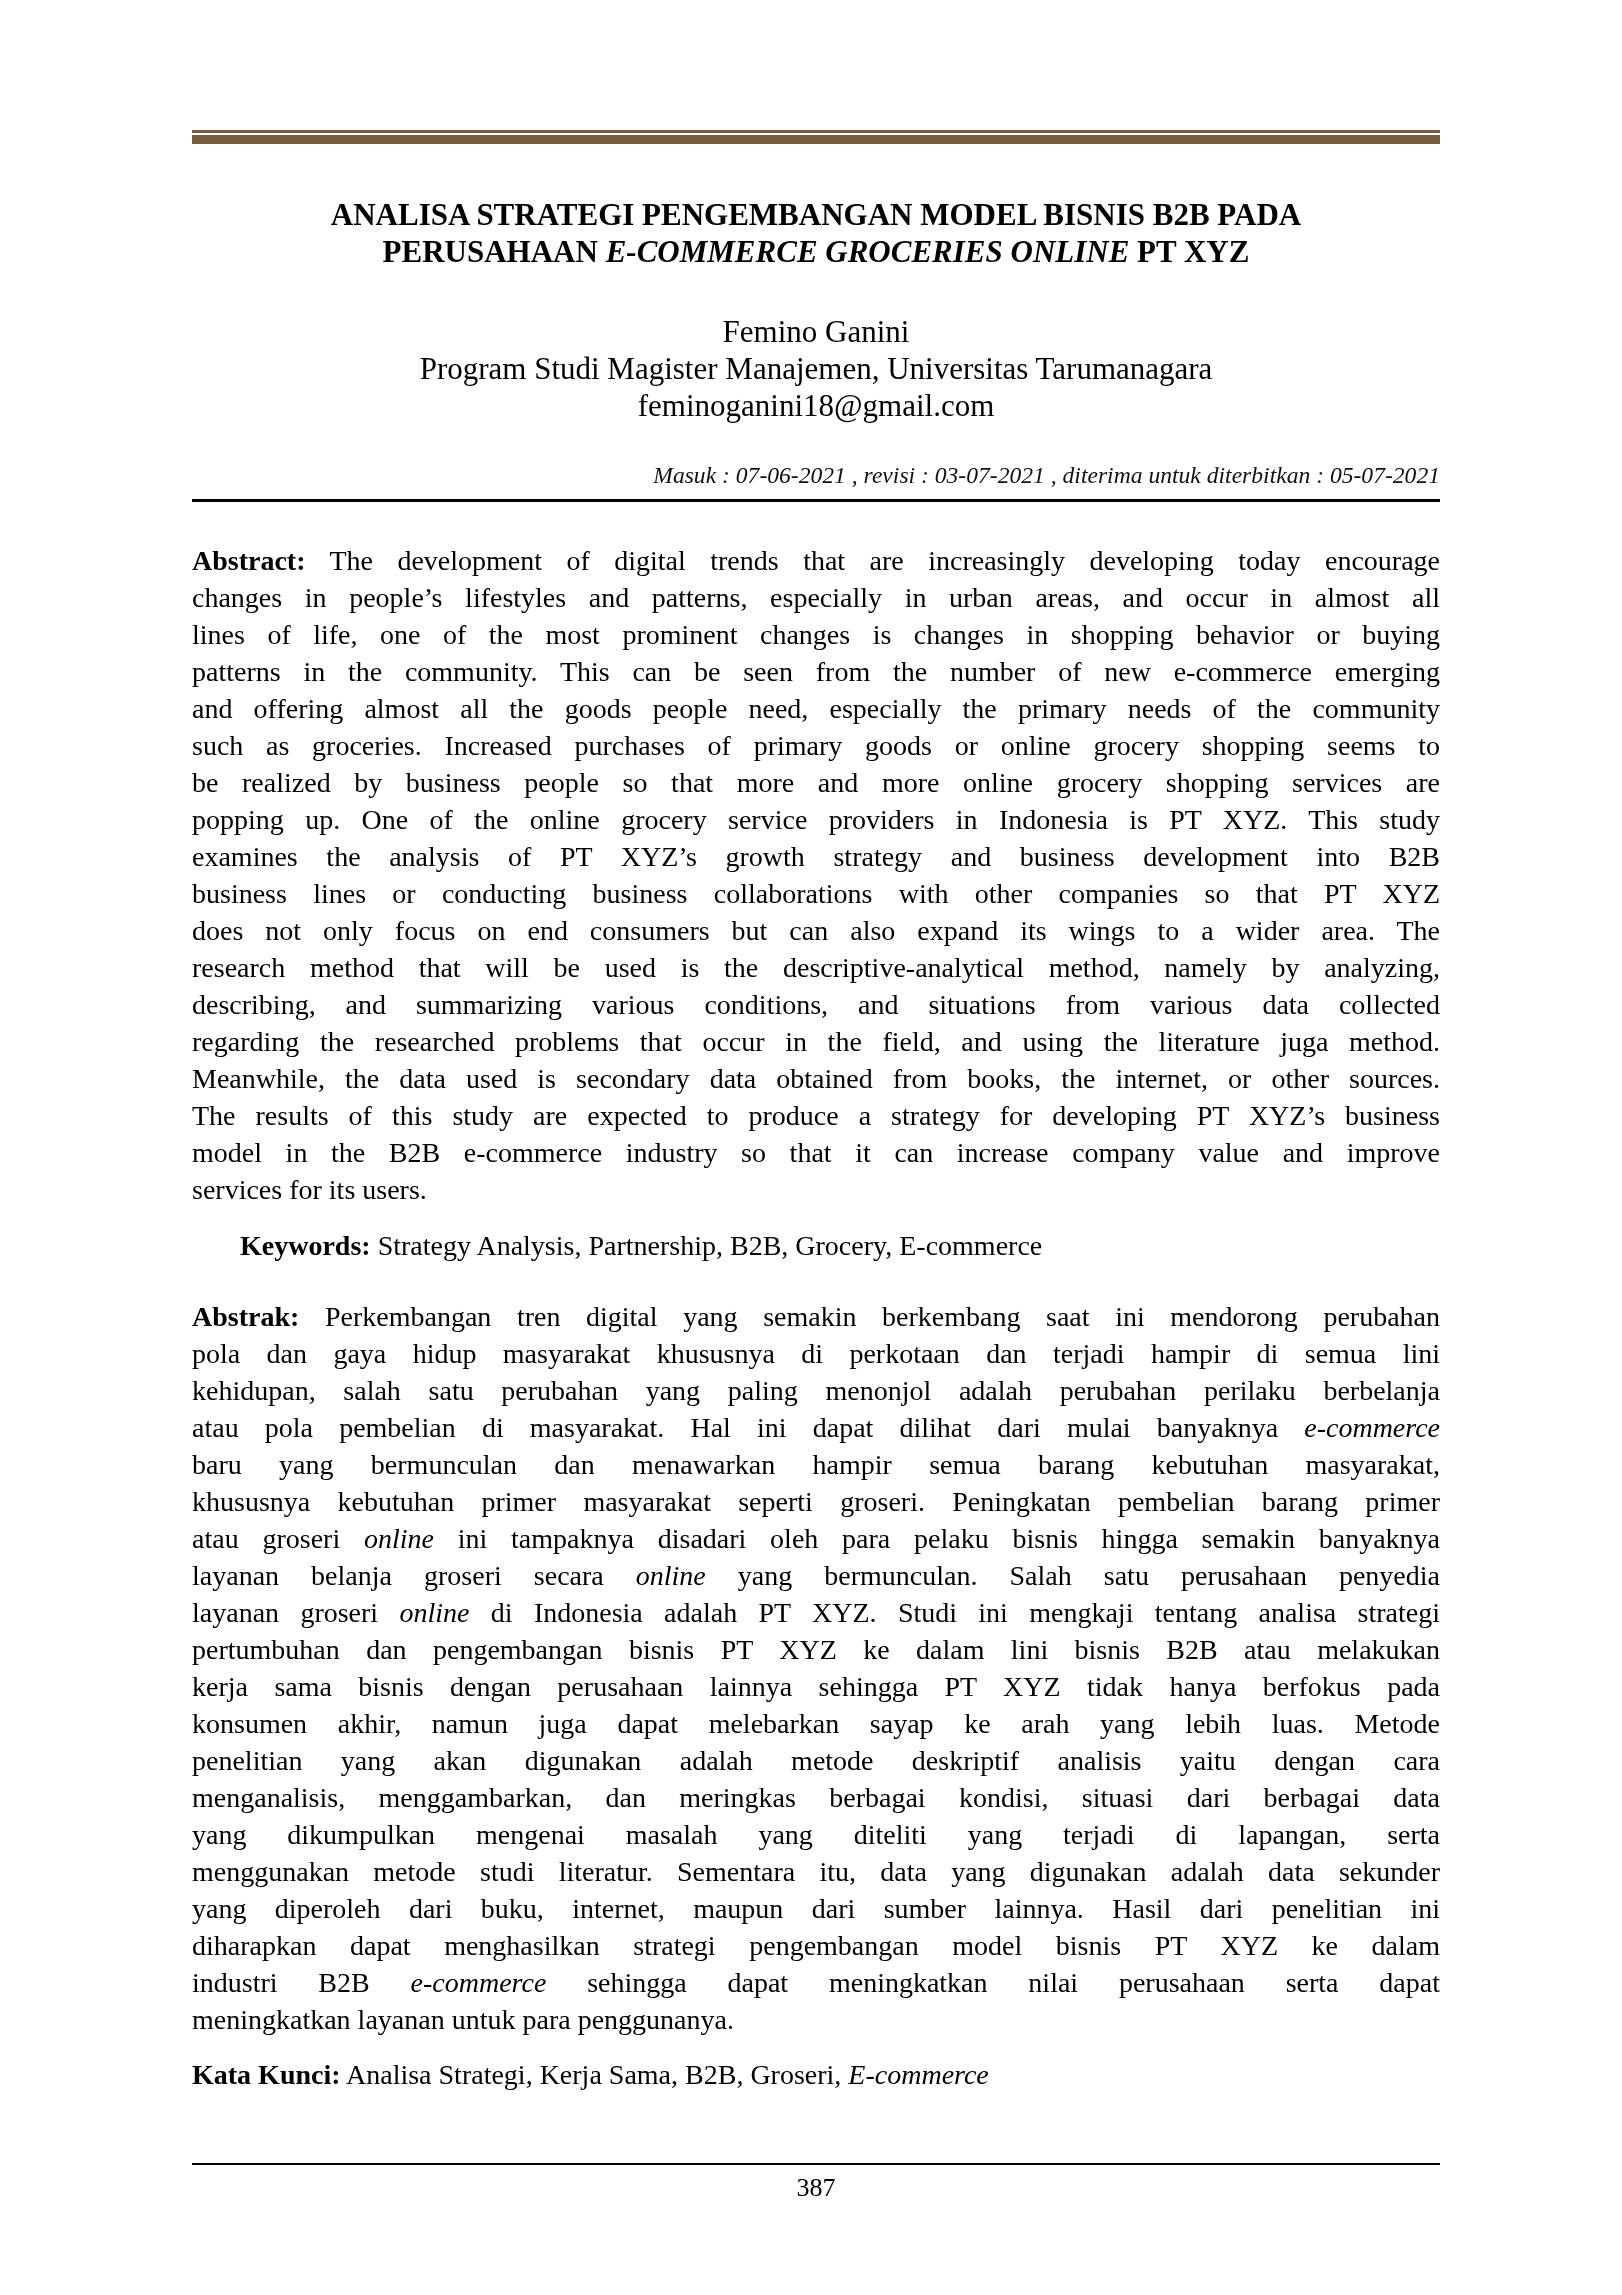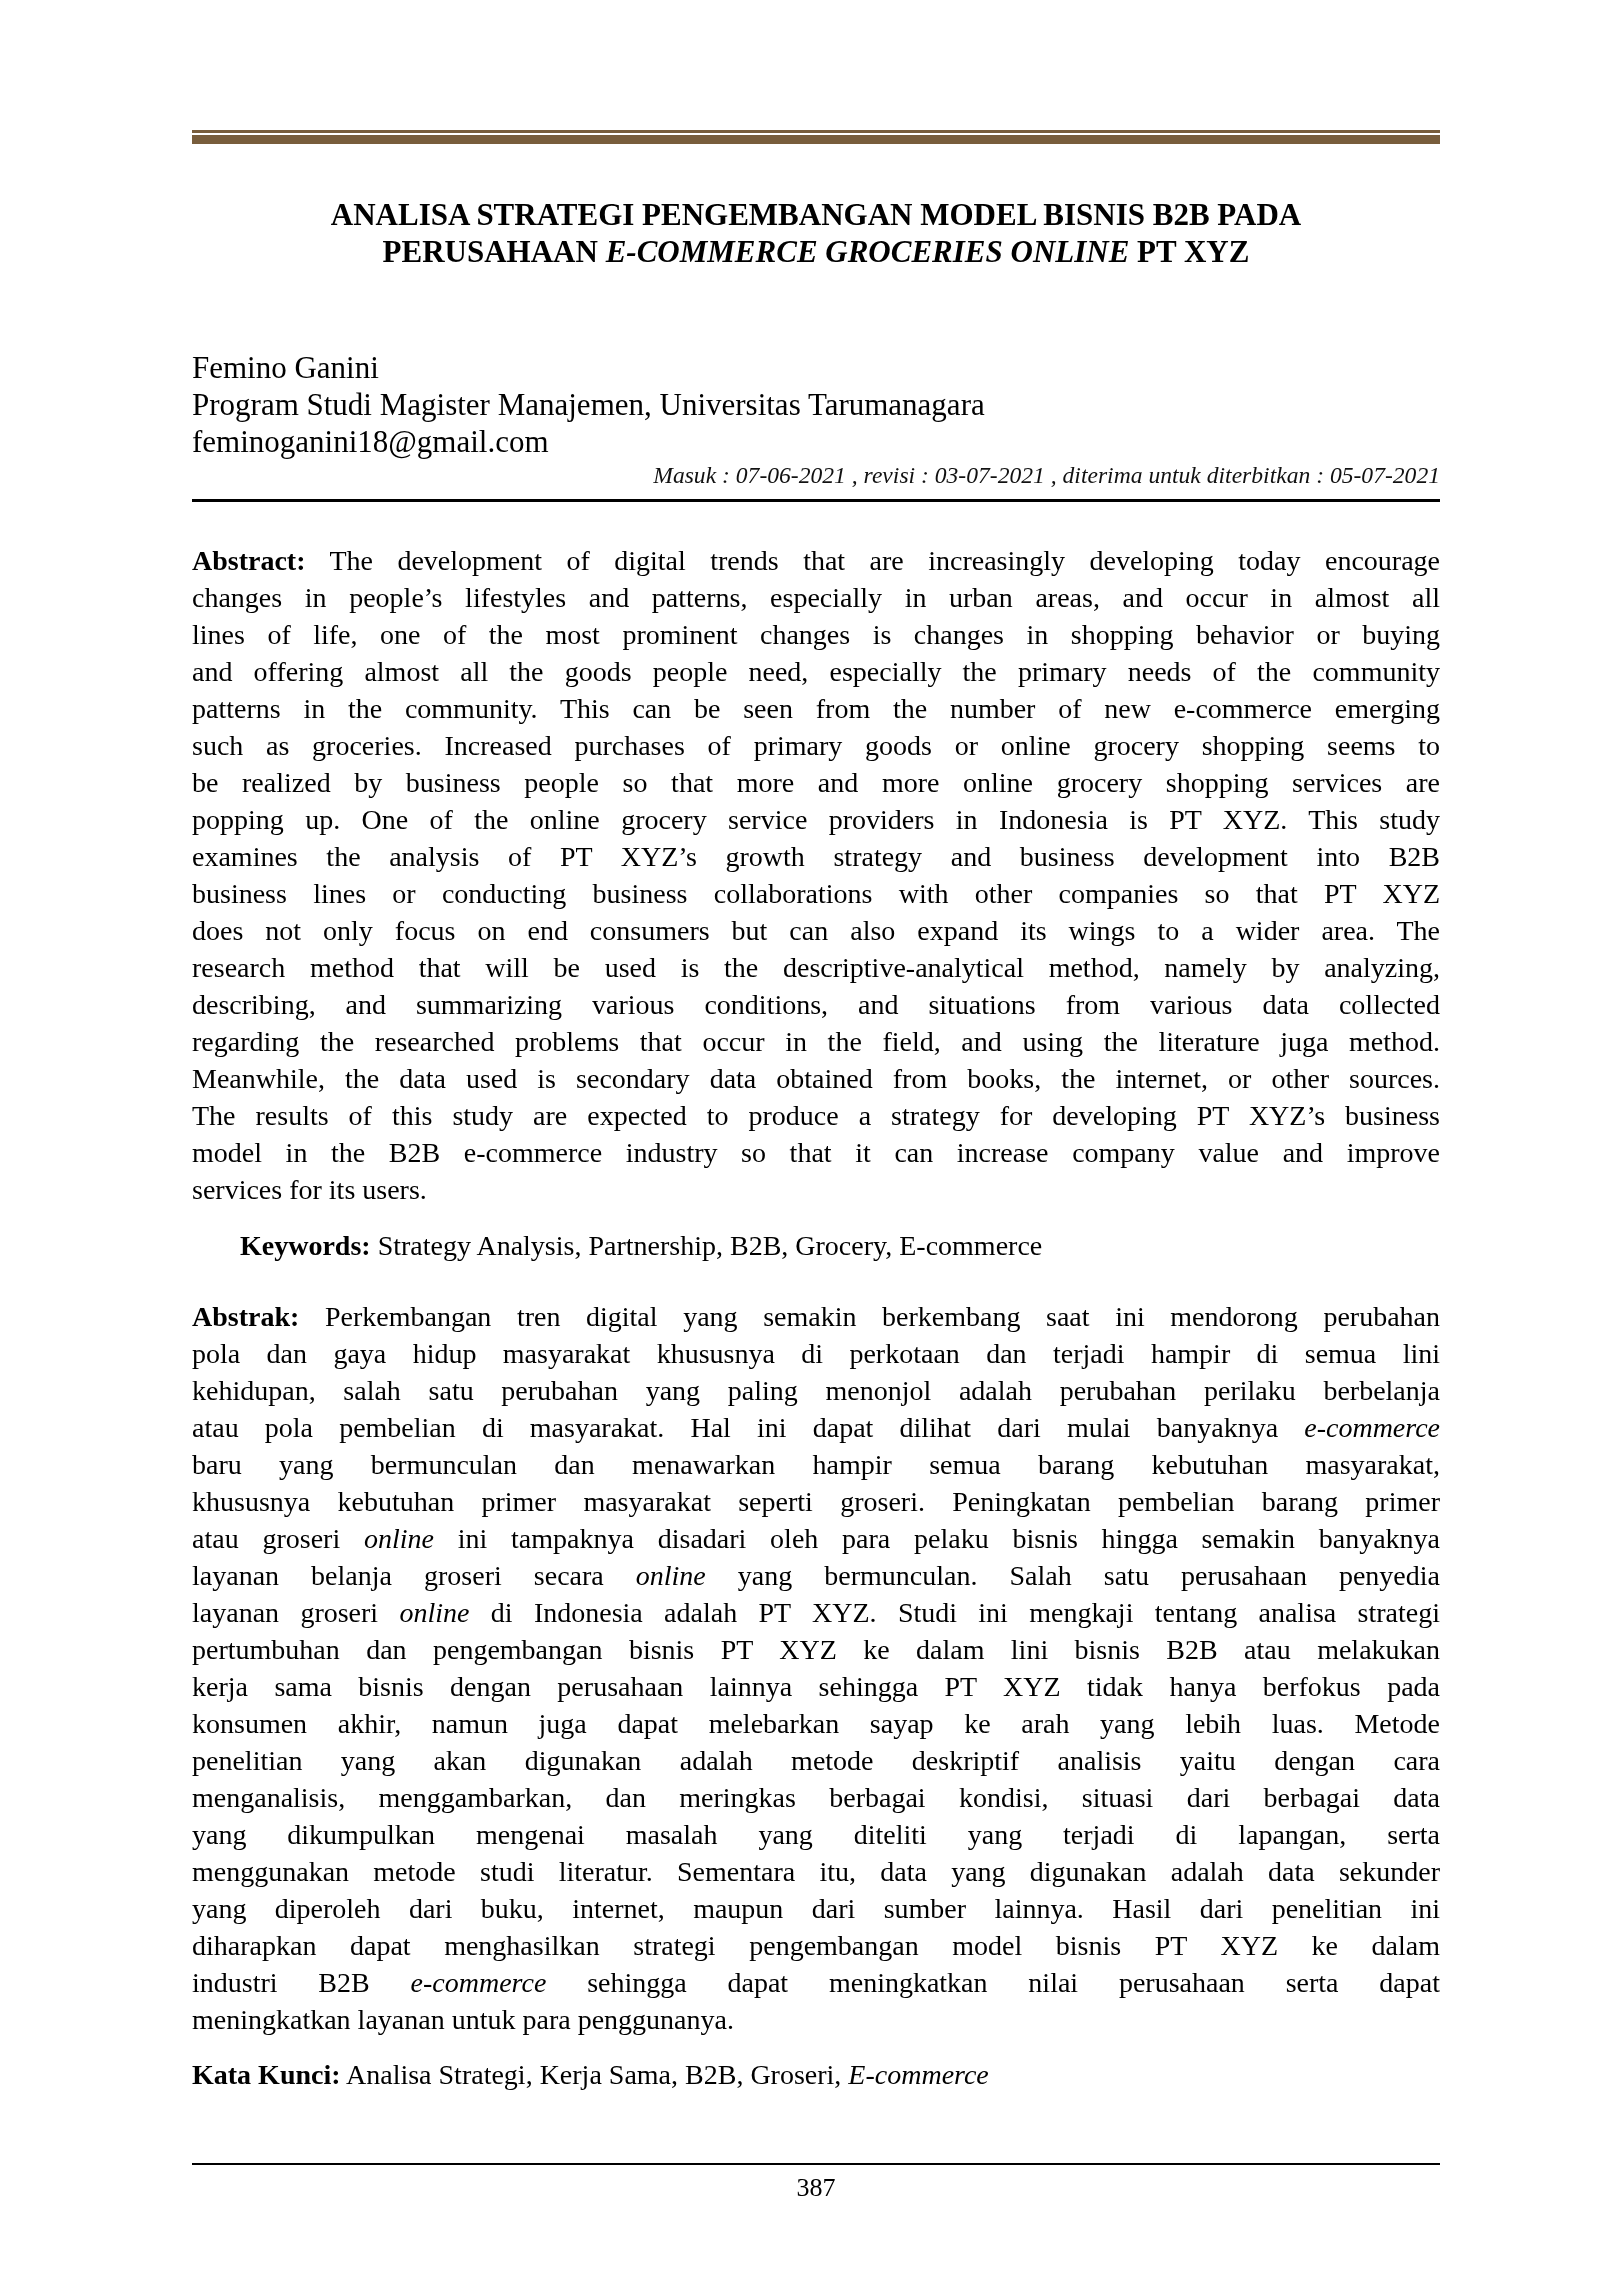--- a/index.html
+++ b/index.html
@@ -4,22 +4,22 @@
 <style>
   html, body { margin: 0; padding: 0; background: #ffffff; }
   body { width: 1623px; height: 2295px; position: relative; overflow: hidden;
          font-family: "Liberation Serif", "DejaVu Serif", serif; color: #000; }
   .page { position: absolute; left: 0; top: 0; width: 1552px; height: 2295px; }
   .header-rule-thin { position: absolute; left: 192px; width: 1248px; top: 130px; height: 2.6px; }
   .header-rule-thick { position: absolute; left: 192px; width: 1248px; top: 135px; height: 8.5px; }
   .title { position: absolute; left: 192px; width: 1248px; top: 196px; text-align: center;
            font-weight: bold; font-size: 31px; line-height: 37px; }
   .title i { font-style: italic; }
-  .authors { position: absolute; left: 192px; width: 1248px; top: 313px; 
-             font-size: 31px; line-height: 37px; margin-top: 36px; }
+  .authors { position: absolute; left: 192px; width: 1248px; top: 313px; text-align: center;
+             font-size: 31px; line-height: 37px; }
   .dates { position: absolute; left: 192px; width: 1248px; top: 461px; text-align: right;
            font-style: italic; font-size: 23.6px; line-height: 29px; color: #111; }
   .dates-rule { position: absolute; left: 192px; width: 1248px; top: 499px; height: 2.6px; background:#000; }
   .abs { position: absolute; left: 192px; width: 1248px; font-size: 28px; line-height: 37px;
          text-align: justify; }
   .abs b { font-weight: bold; }
   .abs-en { top: 542px; }
   .kw-en { top: 1227px; margin-left: 48px; }
   .abs-id { top: 1298px; }
   .kw-id { top: 2056px; }
@@ -48,22 +48,22 @@
     <div>feminoganini18@gmail.com</div>
   </div>
 
   <div class="dates">Masuk : 07-06-2021 , revisi : 03-07-2021 , diterima untuk diterbitkan : 05-07-2021</div>
   <div class="dates-rule"></div>
 
   <div class="abs abs-en" id="abs-en">
       <span class="line"><b>Abstract:</b> The development of digital trends that are increasingly developing today encourage</span>
       <span class="line">changes in people’s lifestyles and patterns, especially in urban areas, and occur in almost all</span>
       <span class="line">lines of life, one of the most prominent changes is changes in shopping behavior or buying</span>
+      <span class="line">patterns in the community. This can be seen from the number of new e-commerce emerging</span>
       <span class="line">and offering almost all the goods people need, especially the primary needs of the community</span>
-      <span class="line">patterns in the community. This can be seen from the number of new e-commerce emerging</span>
       <span class="line">such as groceries. Increased purchases of primary goods or online grocery shopping seems to</span>
       <span class="line">be realized by business people so that more and more online grocery shopping services are</span>
       <span class="line">popping up. One of the online grocery service providers in Indonesia is PT XYZ. This study</span>
       <span class="line">examines the analysis of PT XYZ’s growth strategy and business development into B2B</span>
       <span class="line">business lines or conducting business collaborations with other companies so that PT XYZ</span>
       <span class="line">does not only focus on end consumers but can also expand its wings to a wider area. The</span>
       <span class="line">research method that will be used is the descriptive-analytical method, namely by analyzing,</span>
       <span class="line">describing, and summarizing various conditions, and situations from various data collected</span>
       <span class="line">regarding the researched problems that occur in the field, and using the literature juga method.</span>
       <span class="line">Meanwhile, the data used is secondary data obtained from books, the internet, or other sources.</span>

